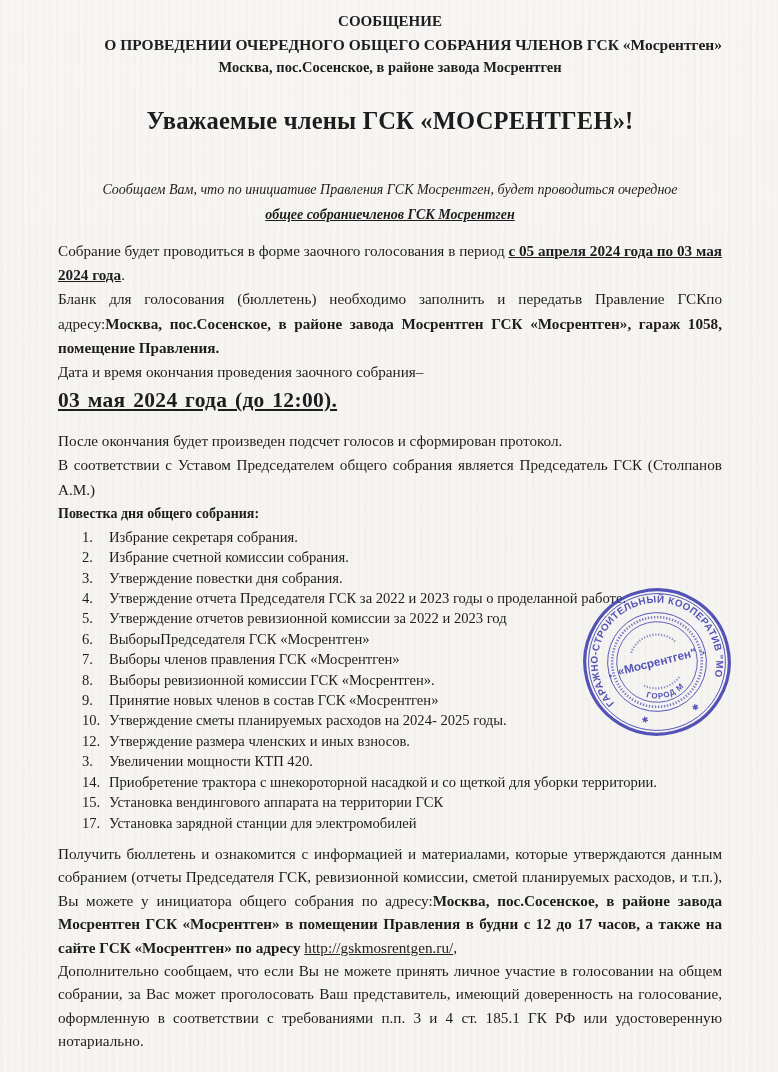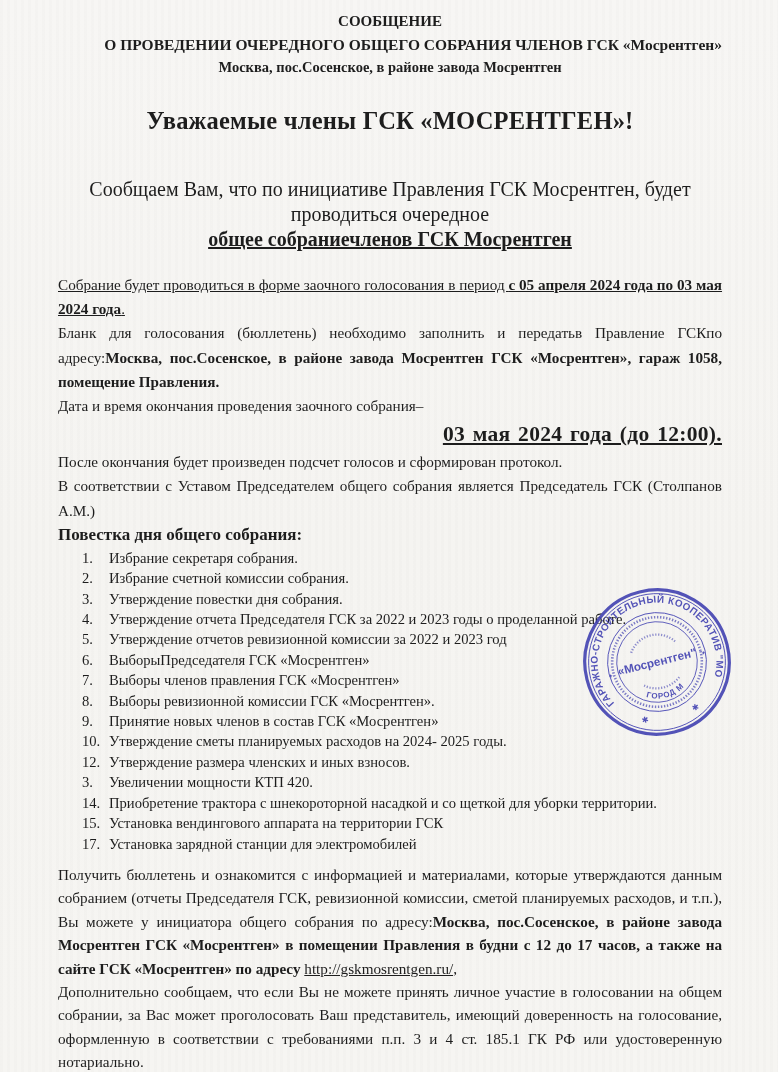--- a/index.html
+++ b/index.html
@@ -23,31 +23,31 @@
     width:778px;height:960px;
     padding:10px 56px 0 58px;
   }
   .h1{ text-align:center; font-weight:700; font-size:15px;   line-height:23px; }
   .h2{ text-align:right; font-weight:700; font-size:15.5px; line-height:23px; }
   .h3{ text-align:center; font-weight:700; font-size:14.5px; line-height:23px; }
   .salutation{
     text-align:center; font-weight:700; font-size:24.5px; line-height:32px;
     margin-top:26px; letter-spacing:.2px;
   }
-  .intro{ margin-top:40px; text-align:center; font-size:20px; line-height:25px; }
+  .intro{ margin-top:40px; text-align:center; font-size:14px; line-height:25px;font-style:italic; }
   .bu{ font-weight:700; text-decoration:underline; }
   .b { font-weight:700; }
   .block{ font-size:15.2px; line-height:24.2px; text-align:justify; }
-  .mt12{ margin-top:21px;text-decoration:underline; }
+  .mt12{ margin-top:12px; }
   .deadline-value{
     font-size:21.5px; font-weight:700; text-decoration:underline;
-    line-height:32px; text-align:right; letter-spacing:.3px; word-spacing:2px;
+    line-height:32px; text-align:left; letter-spacing:.3px; word-spacing:2px;
   }
-  .body-block{ margin-top:0; }
-  .agenda-heading{ font-weight:700; font-size:17px; line-height:24px; }
+  .body-block{ margin-top:13px; }
+  .agenda-heading{ font-weight:700; font-size:14px; line-height:24px; }
   .agenda-list{ margin-top:1px; }
   .agenda-item{ display:flex; font-size:14.6px; line-height:20.4px; }
   .agenda-item .num{ flex:none; width:27px; margin-left:24px; }
   .agenda-item .txt{ flex:1; }
   .info-block{ margin-top:9px; font-size:15.2px; line-height:23.4px; text-align:justify; }
   .info-block p{ margin:0; }
   .url{ text-decoration:underline; color:#1d1d1d; }
   .stamp{
     position:absolute; left:581px; top:586px; width:152px; height:152px;
     opacity:.88; pointer-events:none;

